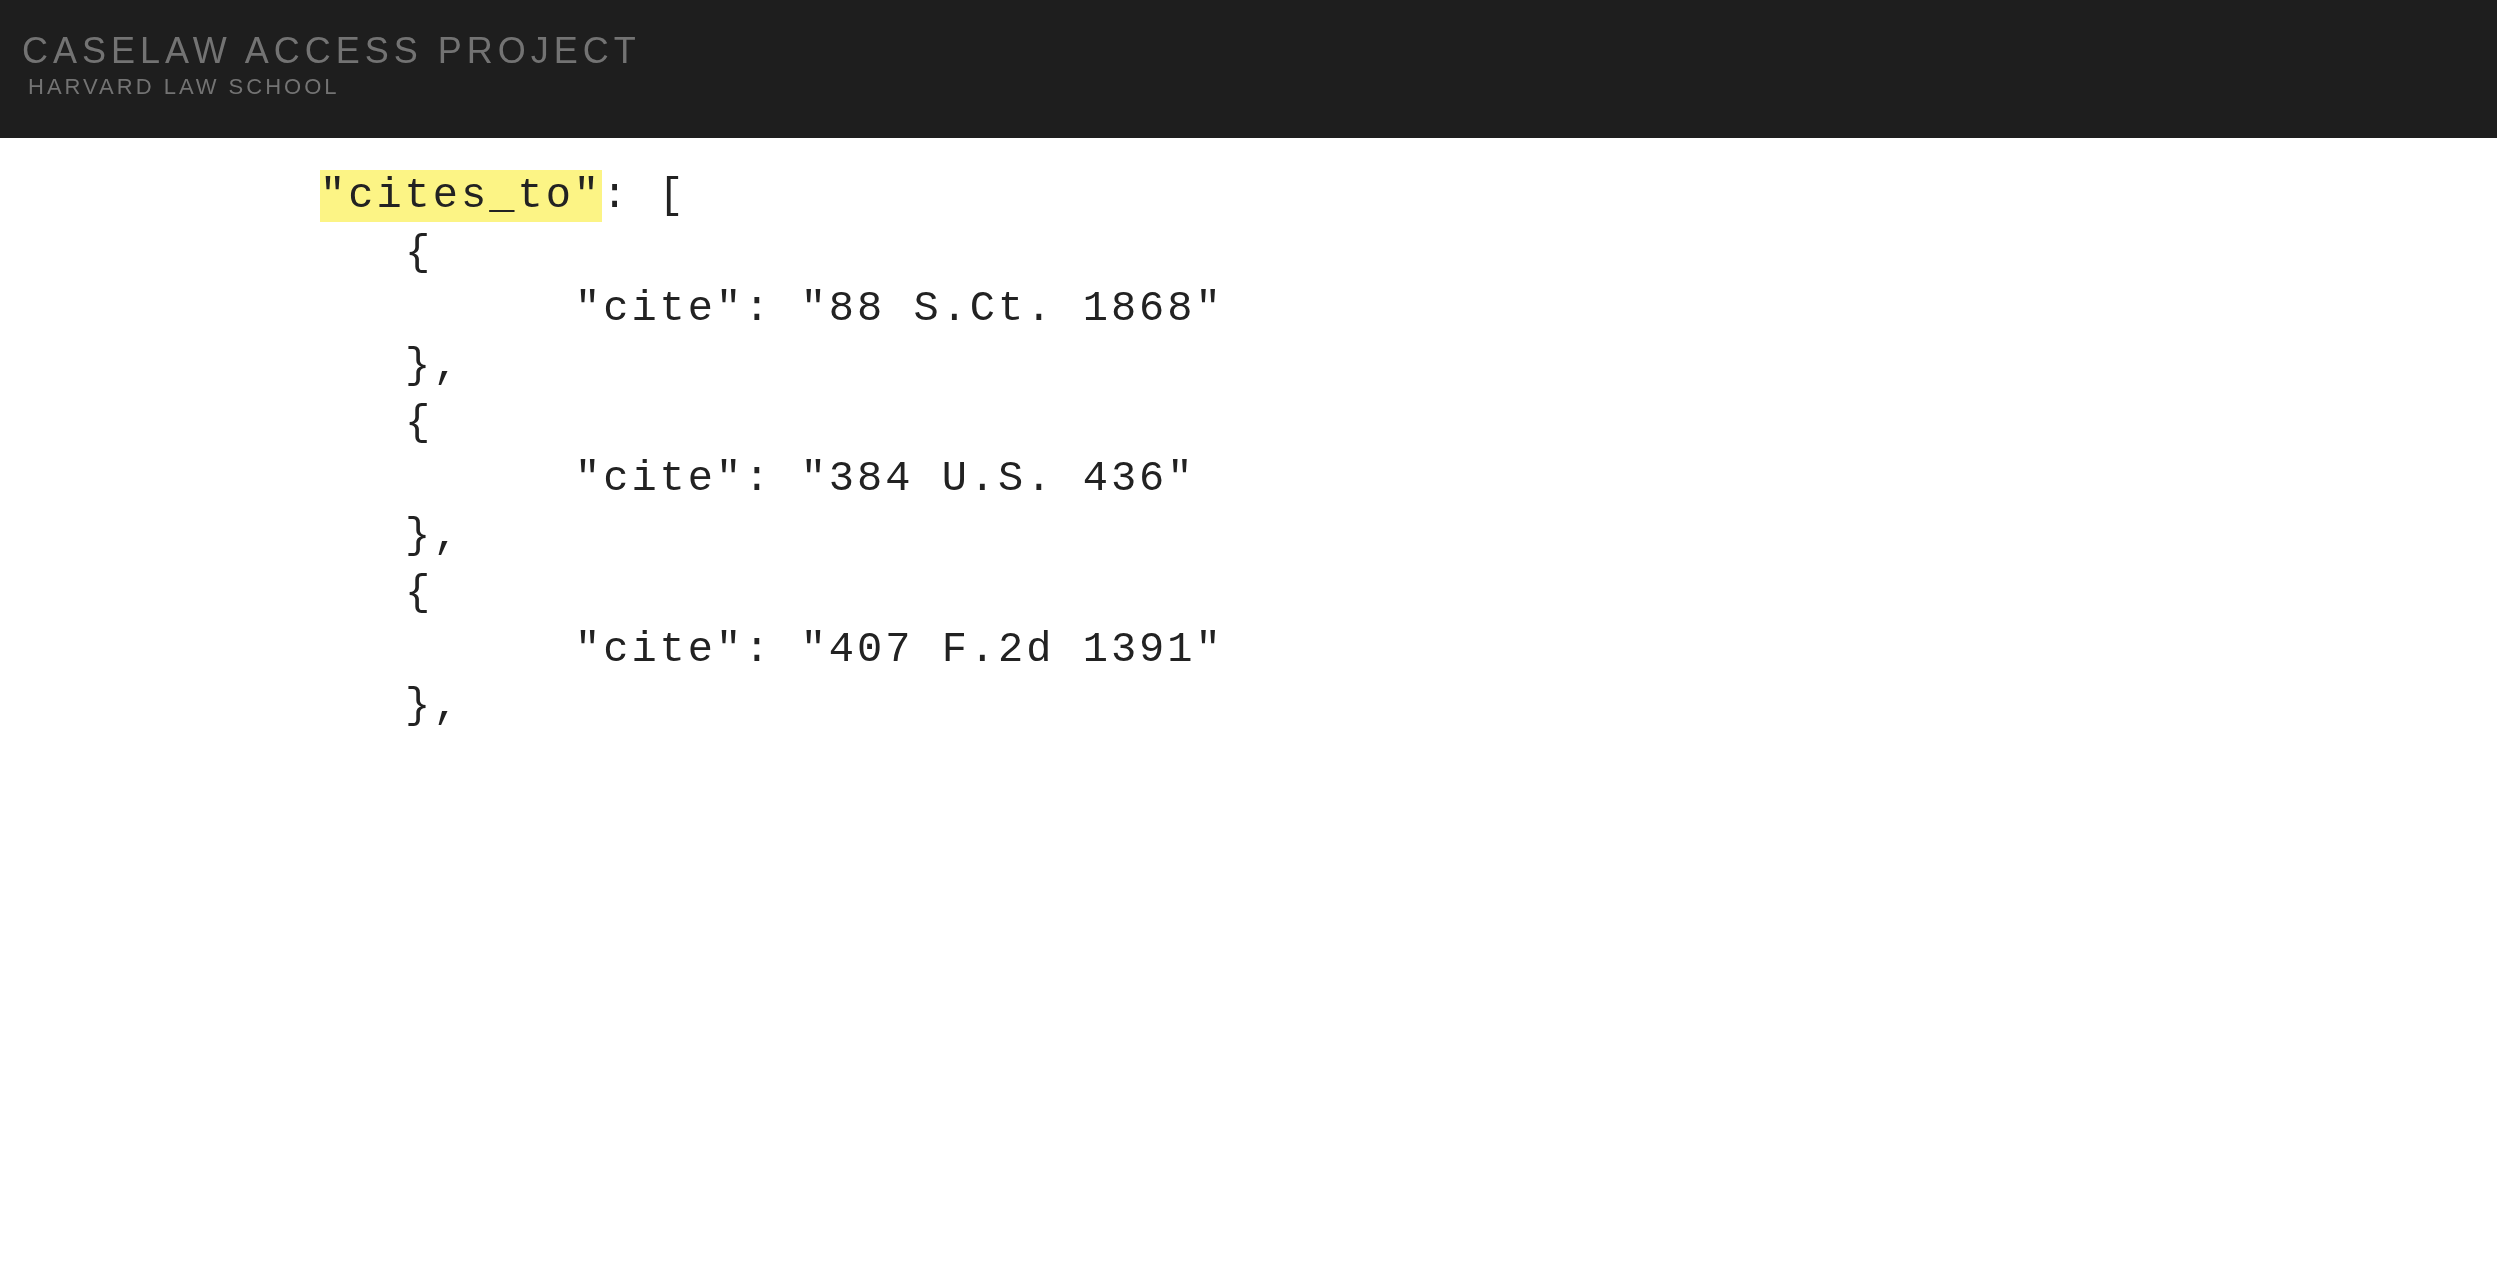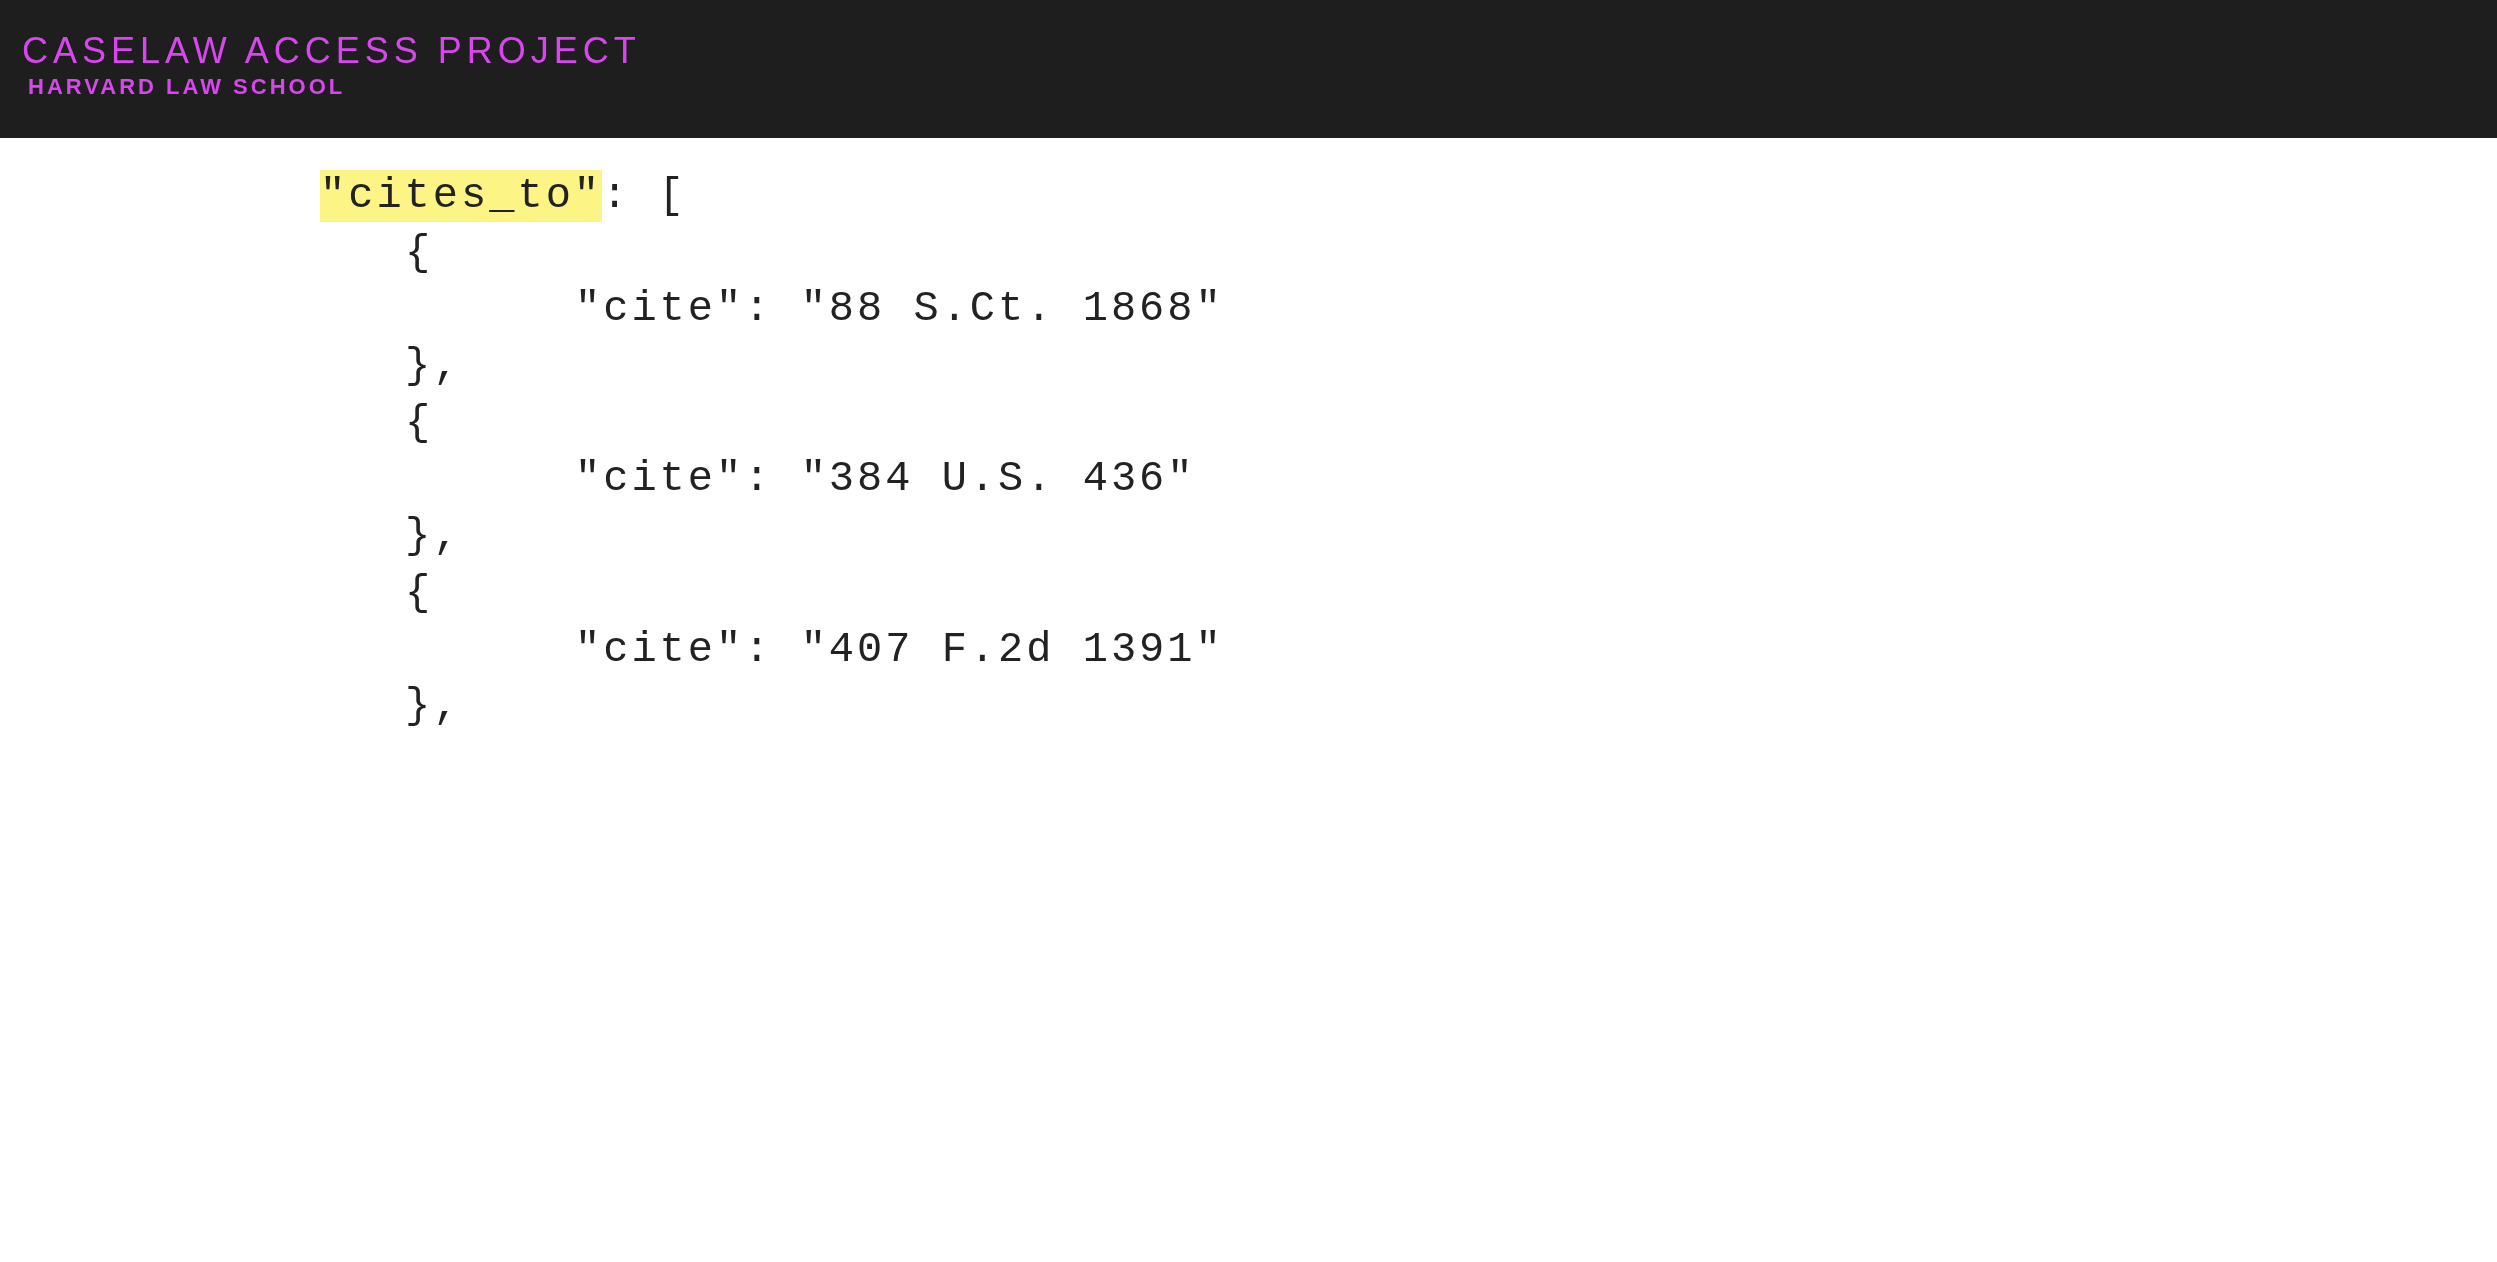--- a/index.html
+++ b/index.html
@@ -7,32 +7,32 @@
       padding: 0;
       box-sizing: border-box;
     }
     body {
       font-family: -apple-system, BlinkMacSystemFont, "Segoe UI", Helvetica, Arial, sans-serif;
       background: #ffffff;
       width: 100%;
     }
     .header {
       background: #1e1e1e;
-      color: #d946ef;
+      color: #737373;
       padding: 30px 22px 38px 22px;
     }
     .header-title {
       font-size: 36px;
       font-weight: 400;
       letter-spacing: 5px;
       margin-bottom: 2px;
     }
     .header-subtitle {
       font-size: 22px;
-      font-weight: 700;
+      font-weight: 400;
       letter-spacing: 3px;
       margin-left: 6px;
     }
     .content {
       padding: 30px 0 0 320px;
       font-family: "Courier New", Courier, monospace;
       font-size: 42px;
       line-height: 1.35;
       color: #222;
       letter-spacing: 3px;

